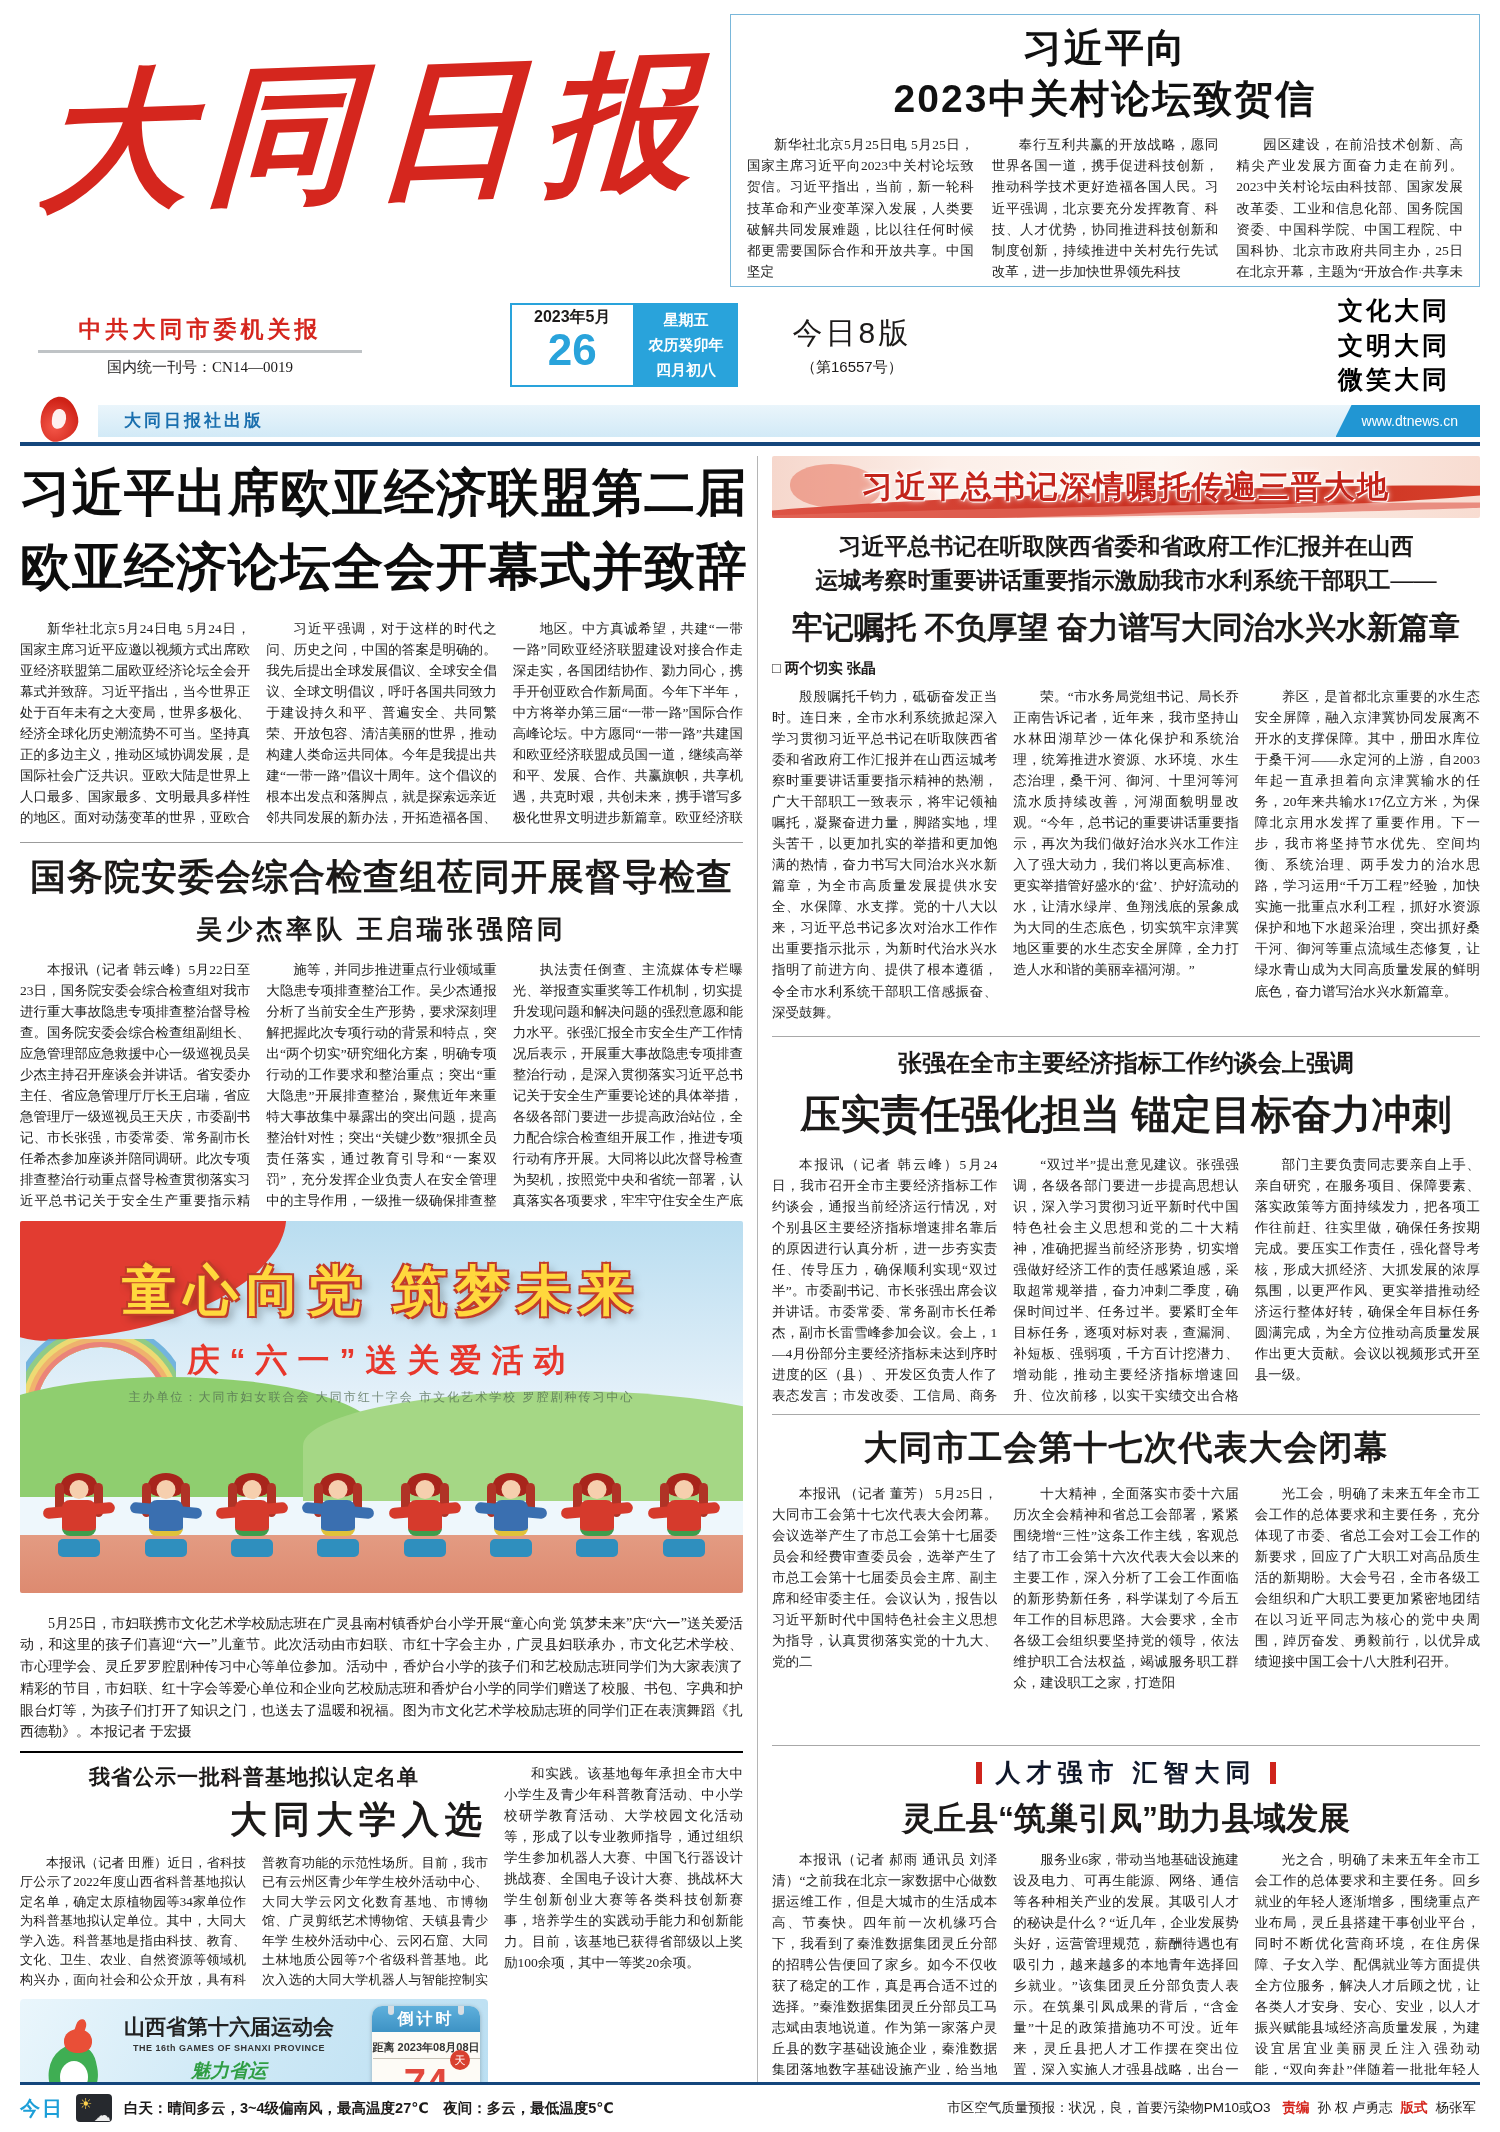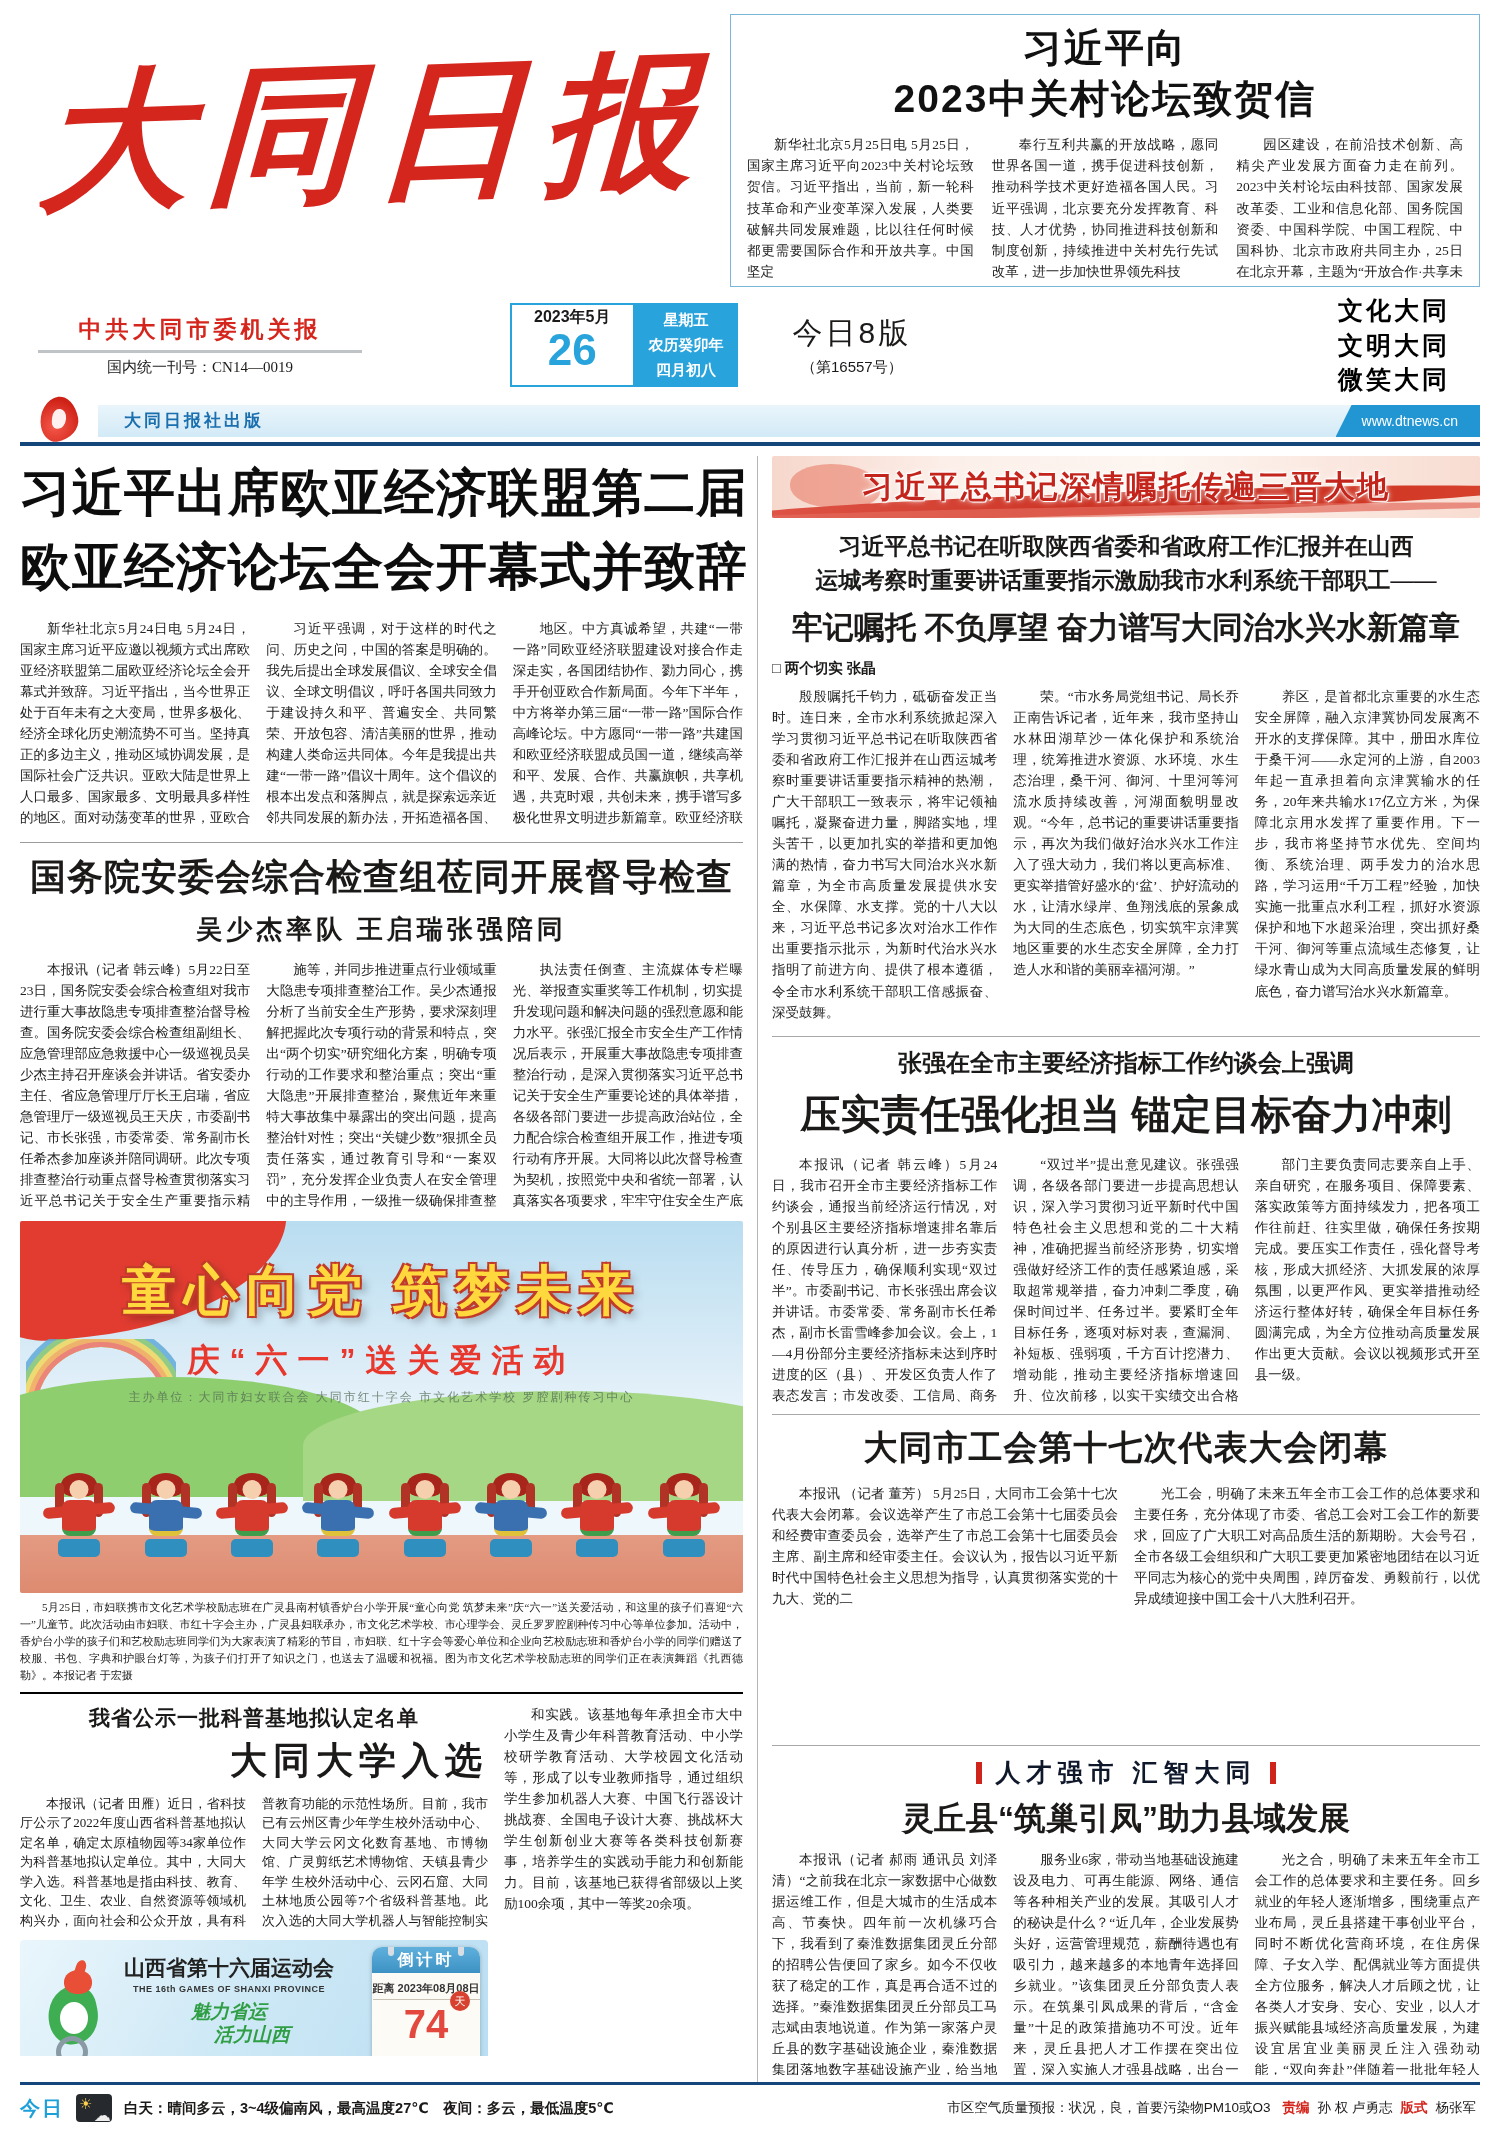--- a/index.html
+++ b/index.html
@@ -83,21 +83,21 @@
   .dancer { position:relative; width:56px; height:104px; }
   .d-hair { position:absolute; top:0; left:50%; transform:translateX(-50%); width:36px; height:24px; background:#a8251c; border-radius:50% 50% 40% 40%; }
   .d-lockL,.d-lockR { position:absolute; top:10px; width:9px; height:34px; background:#b03326; border-radius:5px; }
   .d-lockL { left:4px; } .d-lockR { right:4px; }
   .d-face { position:absolute; top:7px; left:50%; transform:translateX(-50%); width:19px; height:19px; background:#f6cfae; border-radius:50%; }
   .d-arms { position:absolute; top:32px; left:-8px; right:-8px; height:11px; background:#d63a2c; border-radius:6px; transform:rotate(-5deg); }
   .d-body { position:absolute; top:27px; left:50%; transform:translateX(-50%); width:34px; height:36px; background:#d63a2c; border-radius:8px; border-bottom:5px solid #3f9d4c; }
   .d-skirt { position:absolute; top:66px; left:50%; transform:translateX(-50%); width:42px; height:18px; background:#2f8fbe; border-radius:5px; }
   .dancer.alt .d-body { background:#3a6fb0; border-bottom-color:#e0c23a; }
   .dancer.alt .d-arms { background:#3a6fb0; transform:rotate(5deg); }
-  .caption { margin-top:6px; font-family:"Liberation Serif",serif; font-size:11px; line-height:1.55;
+  .caption { margin-top:20px; font-family:"Liberation Serif",serif; font-size:14px; line-height:1.55;
              text-align:justify; text-indent:2em; max-height:132px; overflow:hidden; }
 
   
   .bl { margin-top:8px; border-top:2px solid #000000; padding-top:10px; display:flex; gap:16px; height:364px; overflow:hidden; }
   .bl-left { width:468px; }
   .bl-hs { text-align:center; font-weight:bold; font-size:21px; letter-spacing:1px; }
   .bl-hb { text-align:right; font-weight:900; font-size:37px; letter-spacing:6px; margin-top:4px; }
   .bl-text { margin-top:8px; height:138px; column-count:2; column-gap:16px;
              font-family:"Liberation Serif",serif; font-size:13px; line-height:1.5; text-align:justify; text-indent:2em; overflow:hidden; }
   .bl-right { flex:1; }
@@ -401,20 +401,21 @@
           <div class="tcol" style="height:248px">本报讯（记者 韩云峰）5月24日，我市召开全市主要经济指标工作约谈会，通报当前经济运行情况，对个别县区主要经济指标增速排名靠后的原因进行认真分析，进一步夯实责任、传导压力，确保顺利实现“双过半”。市委副书记、市长张强出席会议并讲话。市委常委、常务副市长任希杰，副市长雷雪峰参加会议。会上，1—4月份部分主要经济指标未达到序时进度的区（县）、开发区负责人作了表态发言；市发改委、工信局、商务局、统计局等部门负责人就主要经济指标实现</div>
           <div class="tcol" style="height:248px">“双过半”提出意见建议。张强强调，各级各部门要进一步提高思想认识，深入学习贯彻习近平新时代中国特色社会主义思想和党的二十大精神，准确把握当前经济形势，切实增强做好经济工作的责任感紧迫感，采取超常规举措，奋力冲刺二季度，确保时间过半、任务过半。要紧盯全年目标任务，逐项对标对表，查漏洞、补短板、强弱项，千方百计挖潜力、增动能，推动主要经济指标增速回升、位次前移，以实干实绩交出合格答卷。各县区、各开发区主要负责同志和市直有关</div>
           <div class="tcol" style="height:248px">部门主要负责同志要亲自上手、亲自研究，在服务项目、保障要素、落实政策等方面持续发力，把各项工作往前赶、往实里做，确保任务按期完成。要压实工作责任，强化督导考核，形成大抓经济、大抓发展的浓厚氛围，以更严作风、更实举措推动经济运行整体好转，确保全年目标任务圆满完成，为全方位推动高质量发展作出更大贡献。会议以视频形式开至县一级。</div>
         </div>
       </div>
 
       <div class="sec">
         <div class="union-h">大同市工会第十七次代表大会闭幕</div>
         <div class="cols3" style="margin-top:12px">
           <div class="tcol" style="height:250px">本报讯 （记者 董芳） 5月25日，大同市工会第十七次代表大会闭幕。会议选举产生了市总工会第十七届委员会和经费审查委员会，选举产生了市总工会第十七届委员会主席、副主席和经审委主任。会议认为，报告以习近平新时代中国特色社会主义思想为指导，认真贯彻落实党的十九大、党的二</div>
+          <div class="tcol" style="height:250px">十大精神，全面落实市委十六届历次全会精神和省总工会部署，紧紧围绕增“三性”这条工作主线，客观总结了市工会第十六次代表大会以来的主要工作，深入分析了工会工作面临的新形势新任务，科学谋划了今后五年工作的目标思路。大会要求，全市各级工会组织要坚持党的领导，依法维护职工合法权益，竭诚服务职工群众，建设职工之家，打造阳</div>
           <div class="tcol" style="height:250px">光工会，明确了未来五年全市工会工作的总体要求和主要任务，充分体现了市委、省总工会对工会工作的新要求，回应了广大职工对高品质生活的新期盼。大会号召，全市各级工会组织和广大职工要更加紧密地团结在以习近平同志为核心的党中央周围，踔厉奋发、勇毅前行，以优异成绩迎接中国工会十八大胜利召开。</div>
         </div>
       </div>
 
       <div class="sec">
         <div class="talent-box">
           <span class="bar"></span><span class="txt">人才强市  汇智大同</span><span class="bar"></span>
         </div>
         <div class="talent-h">灵丘县“筑巢引凤”助力县域发展</div>
         <div class="cols3">

